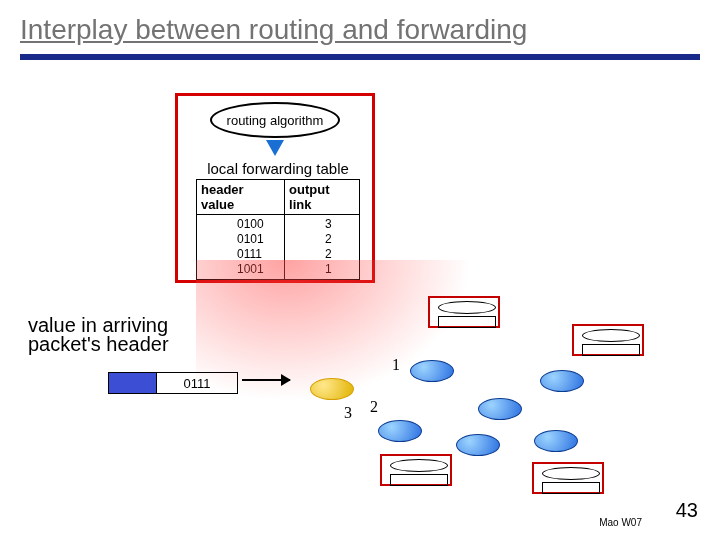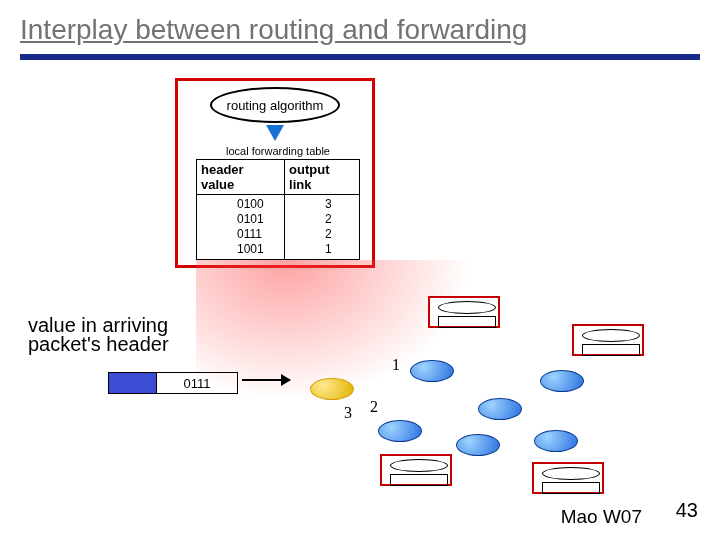--- a/index.html
+++ b/index.html
@@ -19,21 +19,21 @@
     text-decoration: underline;
     padding: 14px 0 6px 20px;
   }
   .underline-bar {
     height: 6px;
     background: #1a2a8a;
     margin: 2px 20px 0 20px;
   }
   .routing-box {
     position: absolute;
-    left: 175px; top: 78px;
+    left: 175px; top: 93px;
     width: 200px; height: 190px;
     border: 3px solid #d40000;
     background: #fff;
   }
   .oval {
     position: absolute;
     left: 32px; top: 6px;
     width: 130px; height: 36px;
     border: 2px solid #000;
     border-radius: 50%;
@@ -50,21 +50,21 @@
     border-right: 9px solid transparent;
     border-top: 16px solid #1a6fd4;
   }
   .fwd-table {
     position: absolute;
     left: 18px; top: 64px;
     width: 164px;
     border-collapse: collapse;
     font-size: 13px;
   }
-  .fwd-table caption { font-size: 11px; padding-bottom: 2px; }
+  .fwd-table caption { font-size: 15px; padding-bottom: 2px; }
   .fwd-table th, .fwd-table td {
     border: 1px solid #000;
     padding: 2px 4px;
     text-align: left;
     vertical-align: top;
   }
   .fwd-table td.vals { font-size: 12px; line-height: 15px; padding-left: 40px; }
 
   .arriving-label {
     position: absolute;
@@ -132,21 +132,21 @@
   }
   .mini-box::after {
     content:"";
     position:absolute; left:8px; top:18px; width:56px; height:10px;
     border:1px solid #000;
   }
 
   .footer-author {
     position: absolute;
     right: 78px; bottom: 12px;
-    font-size: 19px;
+    font-size: 10px;
   }
   .footer-page {
     position: absolute;
     right: 22px; bottom: 18px;
     font-size: 20px;
   }
 </style>
 </head>
 <body>
 

